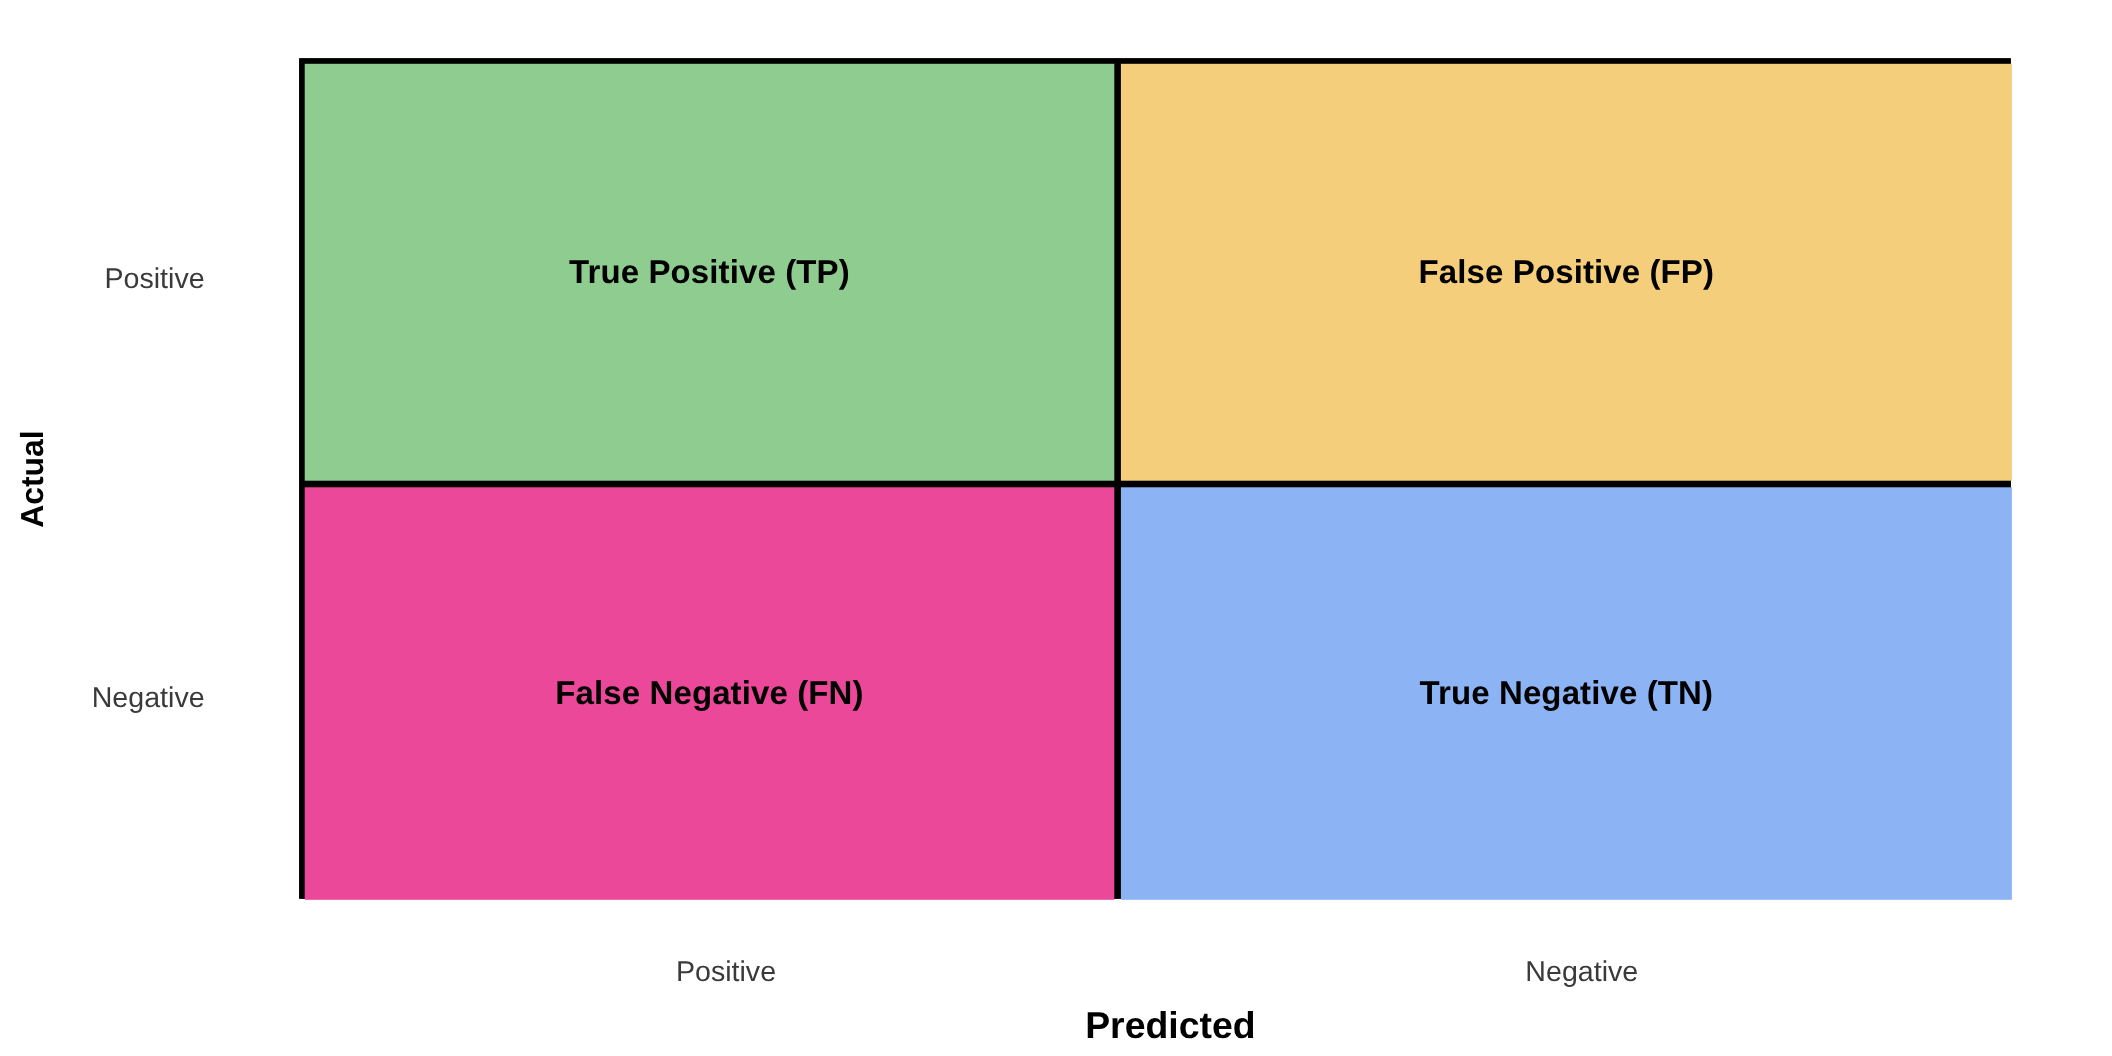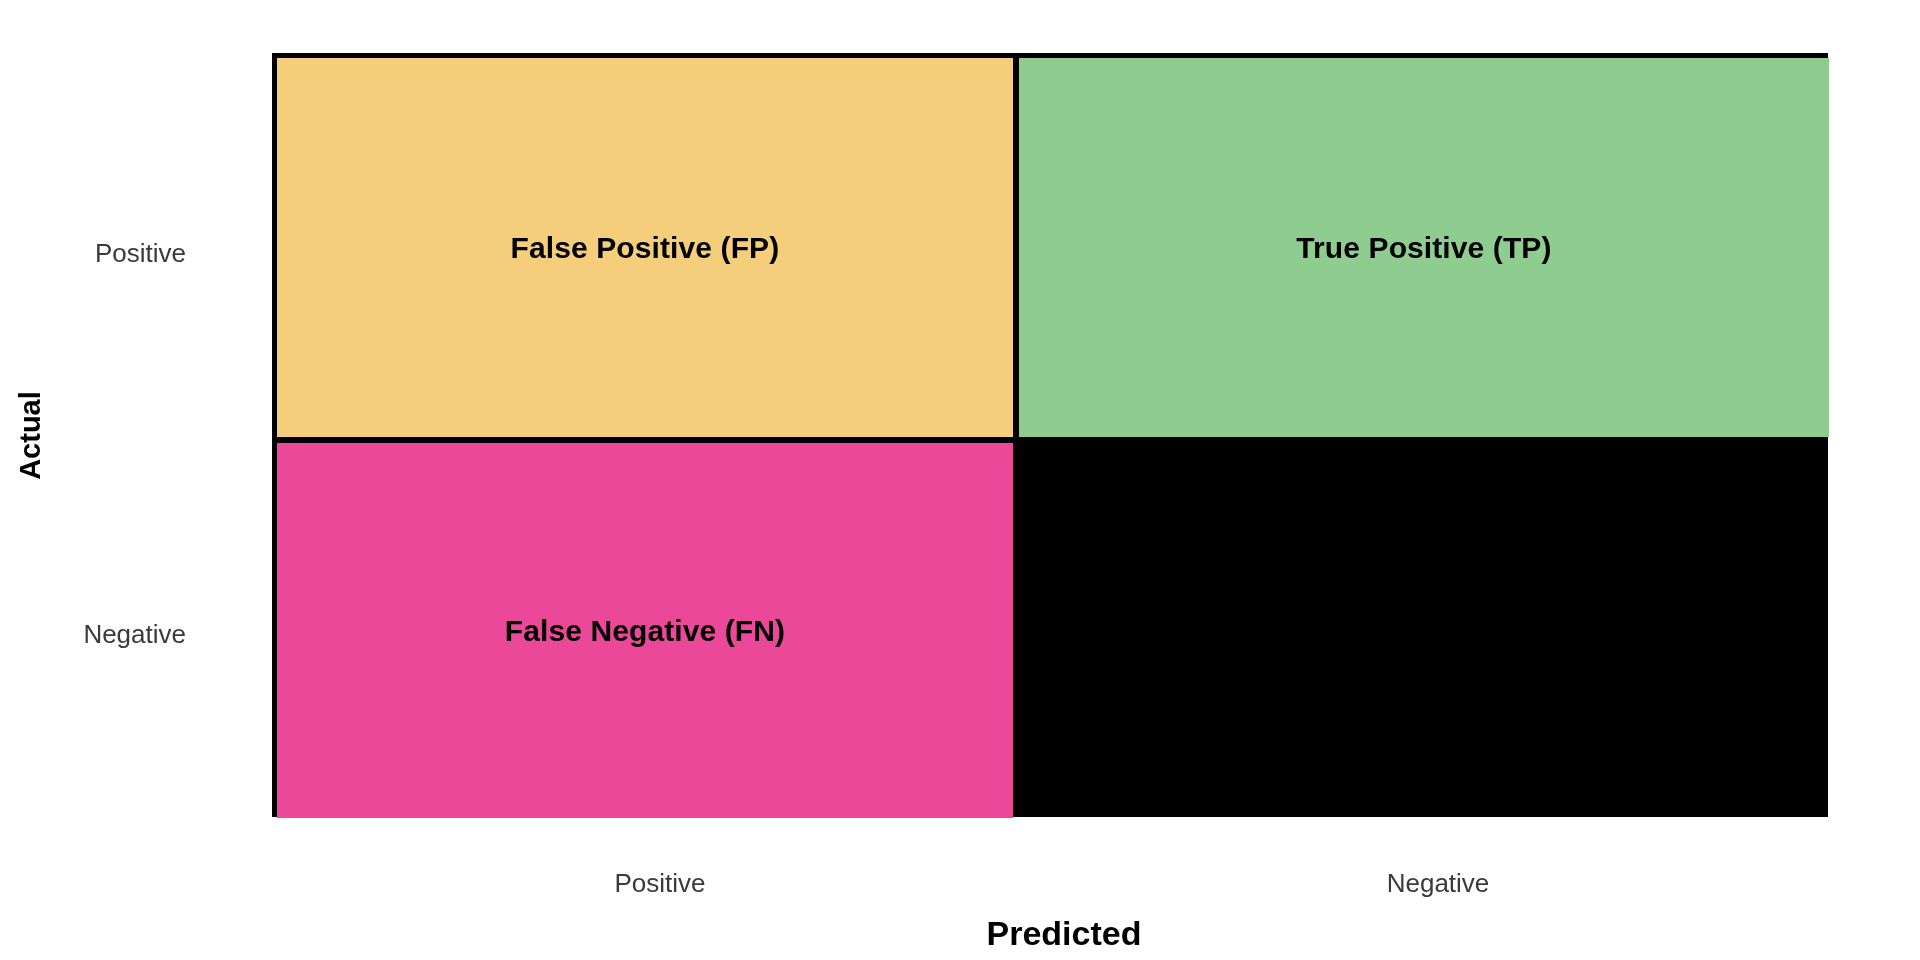--- a/index.html
+++ b/index.html
@@ -129,32 +129,35 @@
 
   <div id="y-axis-title">
     <span class="rot">Actual</span>
   </div>
 
   <div class="y-tick pos">Positive</div>
   <div class="y-tick neg">Negative</div>
 
   <div id="matrix">
 
+    <div class="cell" style="background: rgb(143, 204, 143);">
+      <span class="cell-label">True Positive (TP)</span>
+    </div>
+
     <div class="cell" style="background: rgb(244, 206, 123);">
       <span class="cell-label">False Positive (FP)</span>
-    </div>
-
-    <div class="cell" style="background: rgb(143, 204, 143);">
-      <span class="cell-label">True Positive (TP)</span>
     </div>
 
     <div class="cell" style="background: #ec4899;">
       <span class="cell-label">False Negative (FN)</span>
     </div>
 
+    <div class="cell" style="background: rgb(140, 180, 245);">
+      <span class="cell-label">True Negative (TN)</span>
+    </div>
 
   </div>
 
   <div class="x-tick pos">Positive</div>
   <div class="x-tick neg">Negative</div>
 
   <div id="x-axis-title">
     <span class="inner">Predicted</span>
   </div>
 

